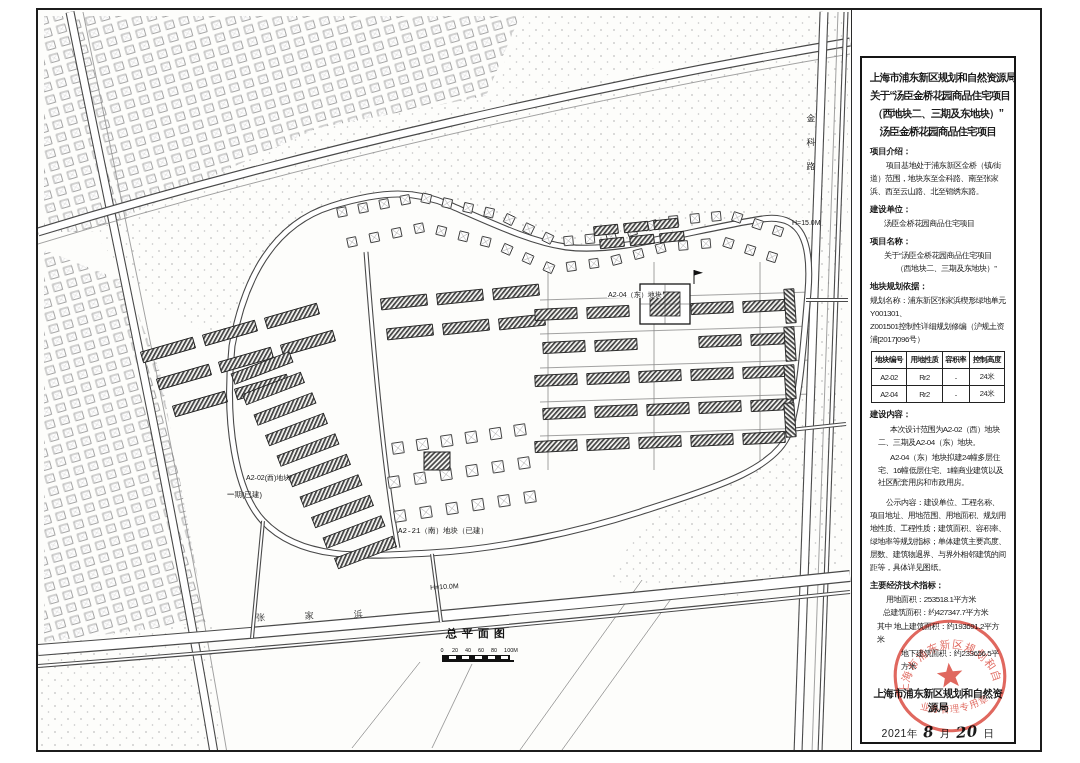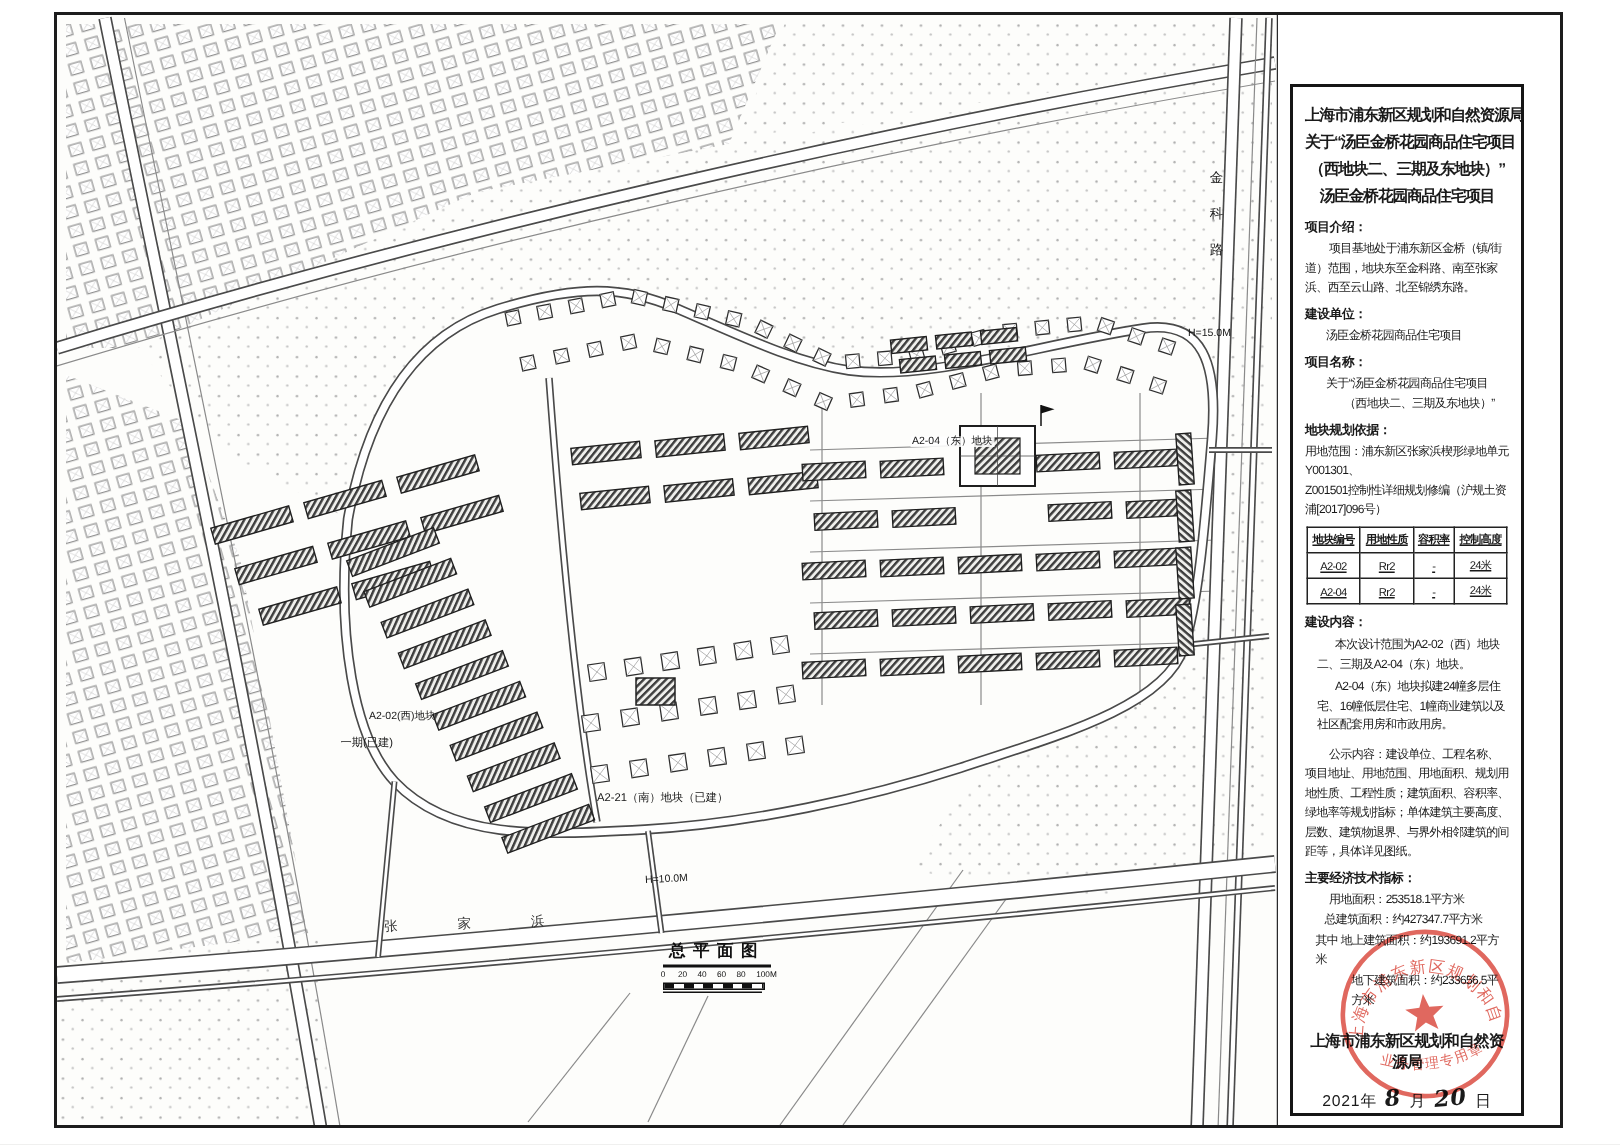--- a/index.html
+++ b/index.html
@@ -7,46 +7,46 @@
         font-family:"Liberation Sans",sans-serif;color:#1a1a1a;outline:1px solid #dcdcdc;}
   .frame{position:absolute;left:36px;top:8px;width:1006px;height:744px;
          border:2.5px solid #1c1c1c;box-sizing:border-box;}
   
   .map{position:absolute;left:38px;top:10px;width:814px;height:740px;
        border-right:1.5px solid #2a2a2a;box-sizing:border-box;overflow:hidden;}
   #svghost{position:absolute;inset:0;}
   .mlabel{position:absolute;font-size:7px;color:#161616;white-space:nowrap;line-height:1;}
   #lb-a2-02{left:208px;top:464px;}
   #lb-phase{left:189px;top:481px;font-size:7.5px;}
-  #lb-a2-21{left:360px;top:518px;font-size:7.5px;}
+  #lb-a2-21{left:360px;top:518px;font-size:7.5px;font-family:Liberation Mono, monospace;}
   #lb-a2-04{left:569px;top:281px;background:rgba(255,255,255,.88);padding:0 1px;}
   #lb-h15{left:754px;top:209px;}
   #lb-h10{left:392px;top:573px;transform:rotate(-3deg);}
   #lb-river{left:218px;top:601px;font-size:9px;letter-spacing:40px;transform:rotate(-2deg);color:#333;}
   #lb-jinke{left:768px;top:96px;writing-mode:vertical-rl;font-size:9px;letter-spacing:24px;color:#222;}
   .plan-title{position:absolute;left:404px;top:616px;font-size:11px;font-weight:bold;
-              letter-spacing:5px;border-bottom:2px solid #111;padding:0 4px 2px;color:#111;}
+              letter-spacing:5px;border-bottom:2px solid #111;padding:0 4px 19px;color:#111;}
   .scalebar{position:absolute;left:404px;top:637px;width:90px;}
   .ticks{position:relative;height:7px;font-size:5.5px;color:#111;}
   .ticks span{position:absolute;transform:translateX(-50%);}
   .bar{margin-top:1px;width:66px;height:3px;border:0.8px solid #111;
        background:repeating-linear-gradient(90deg,#111 0 6.5px,#fff 6.5px 13px);}
   .bar2{margin-top:1px;width:66px;height:0;border-top:1.2px solid #111;}
   
   .panel{position:absolute;left:860px;top:56px;width:156px;height:688px;background:#fff;
          border:2px solid #151515;box-sizing:border-box;overflow:hidden;}
   .pinner{padding:10px 8px 0 8px;}
   .title div{font-size:10.5px;font-weight:bold;letter-spacing:-0.8px;text-align:center;
              line-height:18px;white-space:nowrap;}
   .sec{font-weight:bold;font-size:8.5px;letter-spacing:-0.3px;margin:6px 0 1px;}
   .txt{font-size:8px;line-height:13px;letter-spacing:-0.45px;}
   .ind{text-indent:2em;}
   .ind1{padding-left:14px;}
   .ind2{padding-left:26px;}
-  table.parcel{border-collapse:collapse;margin:5px auto 2px;width:99%;text-decoration:underline;}
+  table.parcel{border-collapse:collapse;margin:5px auto 2px;width:99%;}
   table.parcel th,table.parcel td{border:1px solid #222;font-size:7.5px;text-align:center;
        padding:3px 0;letter-spacing:-0.5px;}
   table.parcel th{font-weight:bold;}
   .cp{font-size:8px;line-height:12.5px;letter-spacing:-0.45px;margin:3px 0 3px 8px;text-indent:1.5em;}
   .notice{margin-top:6px;}
   .metrics div{font-size:8px;line-height:13.5px;letter-spacing:-0.45px;}
   .metrics div:nth-child(1){padding-left:16px;}
   .metrics div:nth-child(2){padding-left:13px;}
   .metrics div:nth-child(3){padding-left:7px;}
   .metrics div:nth-child(4){padding-left:31px;}
@@ -583,21 +583,21 @@
       <div class="txt ind">项目基地处于浦东新区金桥（镇/街道）范围，地块东至金科路、南至张家浜、西至云山路、北至锦绣东路。</div>
 
       <div class="sec">建设单位：</div>
       <div class="txt ind1">汤臣金桥花园商品住宅项目</div>
 
       <div class="sec">项目名称：</div>
       <div class="txt ind1">关于“汤臣金桥花园商品住宅项目</div>
       <div class="txt ind2">（西地块二、三期及东地块）”</div>
 
       <div class="sec">地块规划依据：</div>
-      <div class="txt">用地范围：浦东新区张家浜楔形绿地单元Y001301、</div>
+      <div class="txt">规划名称：浦东新区张家浜楔形绿地单元Y001301、</div>
       <div class="txt">Z001501控制性详细规划修编（沪规土资浦[2017]096号）</div>
 
       <table class="parcel">
         <tbody>
             <tr>
           <th>地块编号</th>
           <th>用地性质</th>
           <th>容积率</th>
           <th>控制高度</th>
         </tr>

